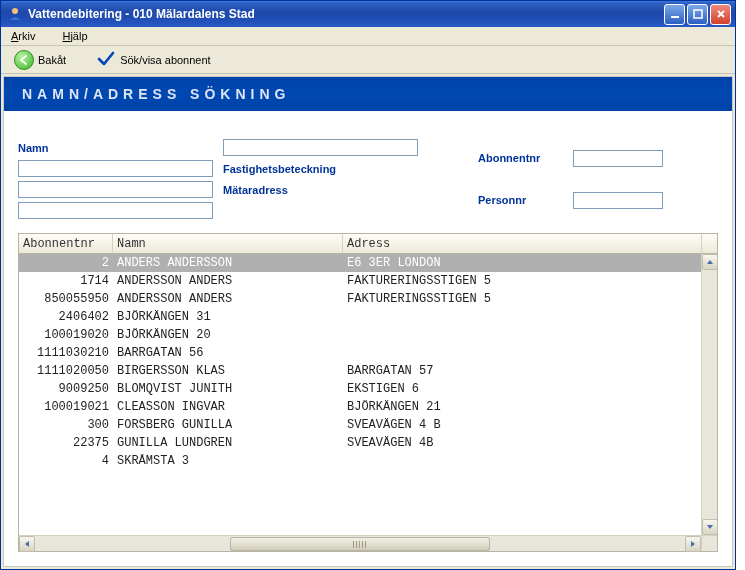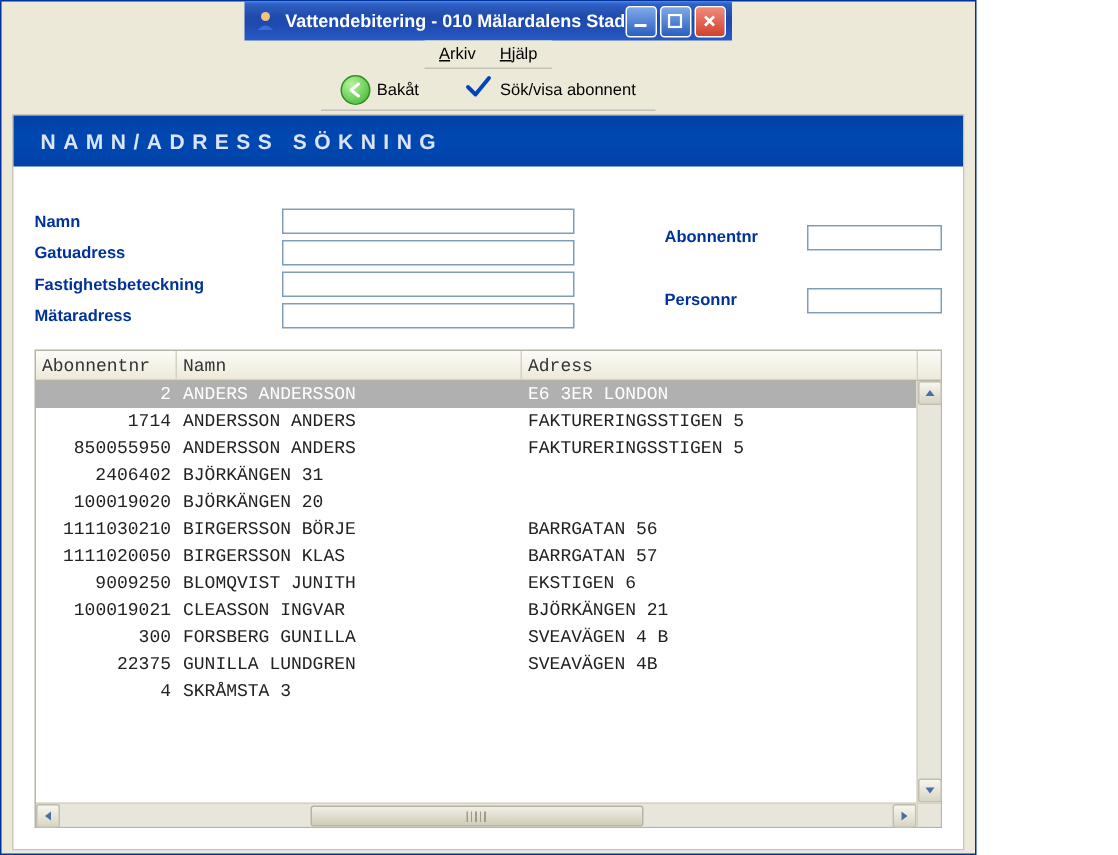--- a/index.html
+++ b/index.html
@@ -7,27 +7,26 @@
     margin: 0;
     padding: 0;
     font-family: Tahoma, Arial, sans-serif;
     font-size: 11px;
     background: #fff;
     width: 745px;
     height: 570px;
     overflow: hidden;
   }
   .window {
-    width: 651px;
+    width: 736px;
     height: 570px;
     border: 1px solid #003399;
     background: #ece9d8;
     display: flex;
     flex-direction: column;
-    align-items: center;
   }
   .titlebar {
     height: 26px;
     background: linear-gradient(to bottom, #3b78e0 0%, #2e5fc2 8%, #1f4aac 40%, #1e4bb1 60%, #2959c5 100%);
     display: flex;
     align-items: center;
     padding: 0 4px 0 6px;
     color: #fff;
     font-weight: bold;
     font-size: 12px;
@@ -65,21 +64,21 @@
     background: linear-gradient(to bottom, #f08b7d, #d2422e);
   }
   .wbtn svg { display: block; }
   .menubar {
     height: 19px;
     background: #ece9d8;
     border-bottom: 1px solid #c8c4b2;
     display: flex;
     align-items: center;
     padding: 0 4px;
-    gap: 4px;
+    gap: 15px;
     font-size: 11px;
   }
   .menubar .menu-item {
     padding: 1px 6px;
     cursor: pointer;
   }
   .menubar .menu-item span.acc { text-decoration: underline; }
   .toolbar {
     height: 28px;
     background: #ece9d8;
@@ -331,21 +330,20 @@
     </div>
   </div>
 
   <div class="content-wrap">
     <div class="page-header">NAMN/ADRESS SÖKNING</div>
 
     <div class="form-area">
       <div class="form-col left-col">
         <label>Namn</label>
         <input type="text" value="" style="">
-        <label>Gatuadress</label>
         <input type="text" value="" style="">
         <label>Fastighetsbeteckning</label>
         <input type="text" value="" style="">
         <label>Mätaradress</label>
         <input type="text" value="" style="">
       </div>
       <div class="form-col right-col">
         <label>Abonnentnr</label>
         <input type="text" value="" style="">
         <label>Personnr</label>
@@ -382,21 +380,20 @@
             <div class="trow">
               <div class="td abn">2406402</div>
               <div class="td adr">BJÖRKÄNGEN 31</div>
             </div>
             <div class="trow">
               <div class="td abn">100019020</div>
               <div class="td adr">BJÖRKÄNGEN 20</div>
             </div>
             <div class="trow">
               <div class="td abn">1111030210</div>
-              <div class="td namn">BIRGERSSON BÖRJE</div>
               <div class="td adr">BARRGATAN 56</div>
             </div>
             <div class="trow">
               <div class="td abn">1111020050</div>
               <div class="td namn">BIRGERSSON KLAS</div>
               <div class="td adr">BARRGATAN 57</div>
             </div>
             <div class="trow">
               <div class="td abn">9009250</div>
               <div class="td namn">BLOMQVIST JUNITH</div>

